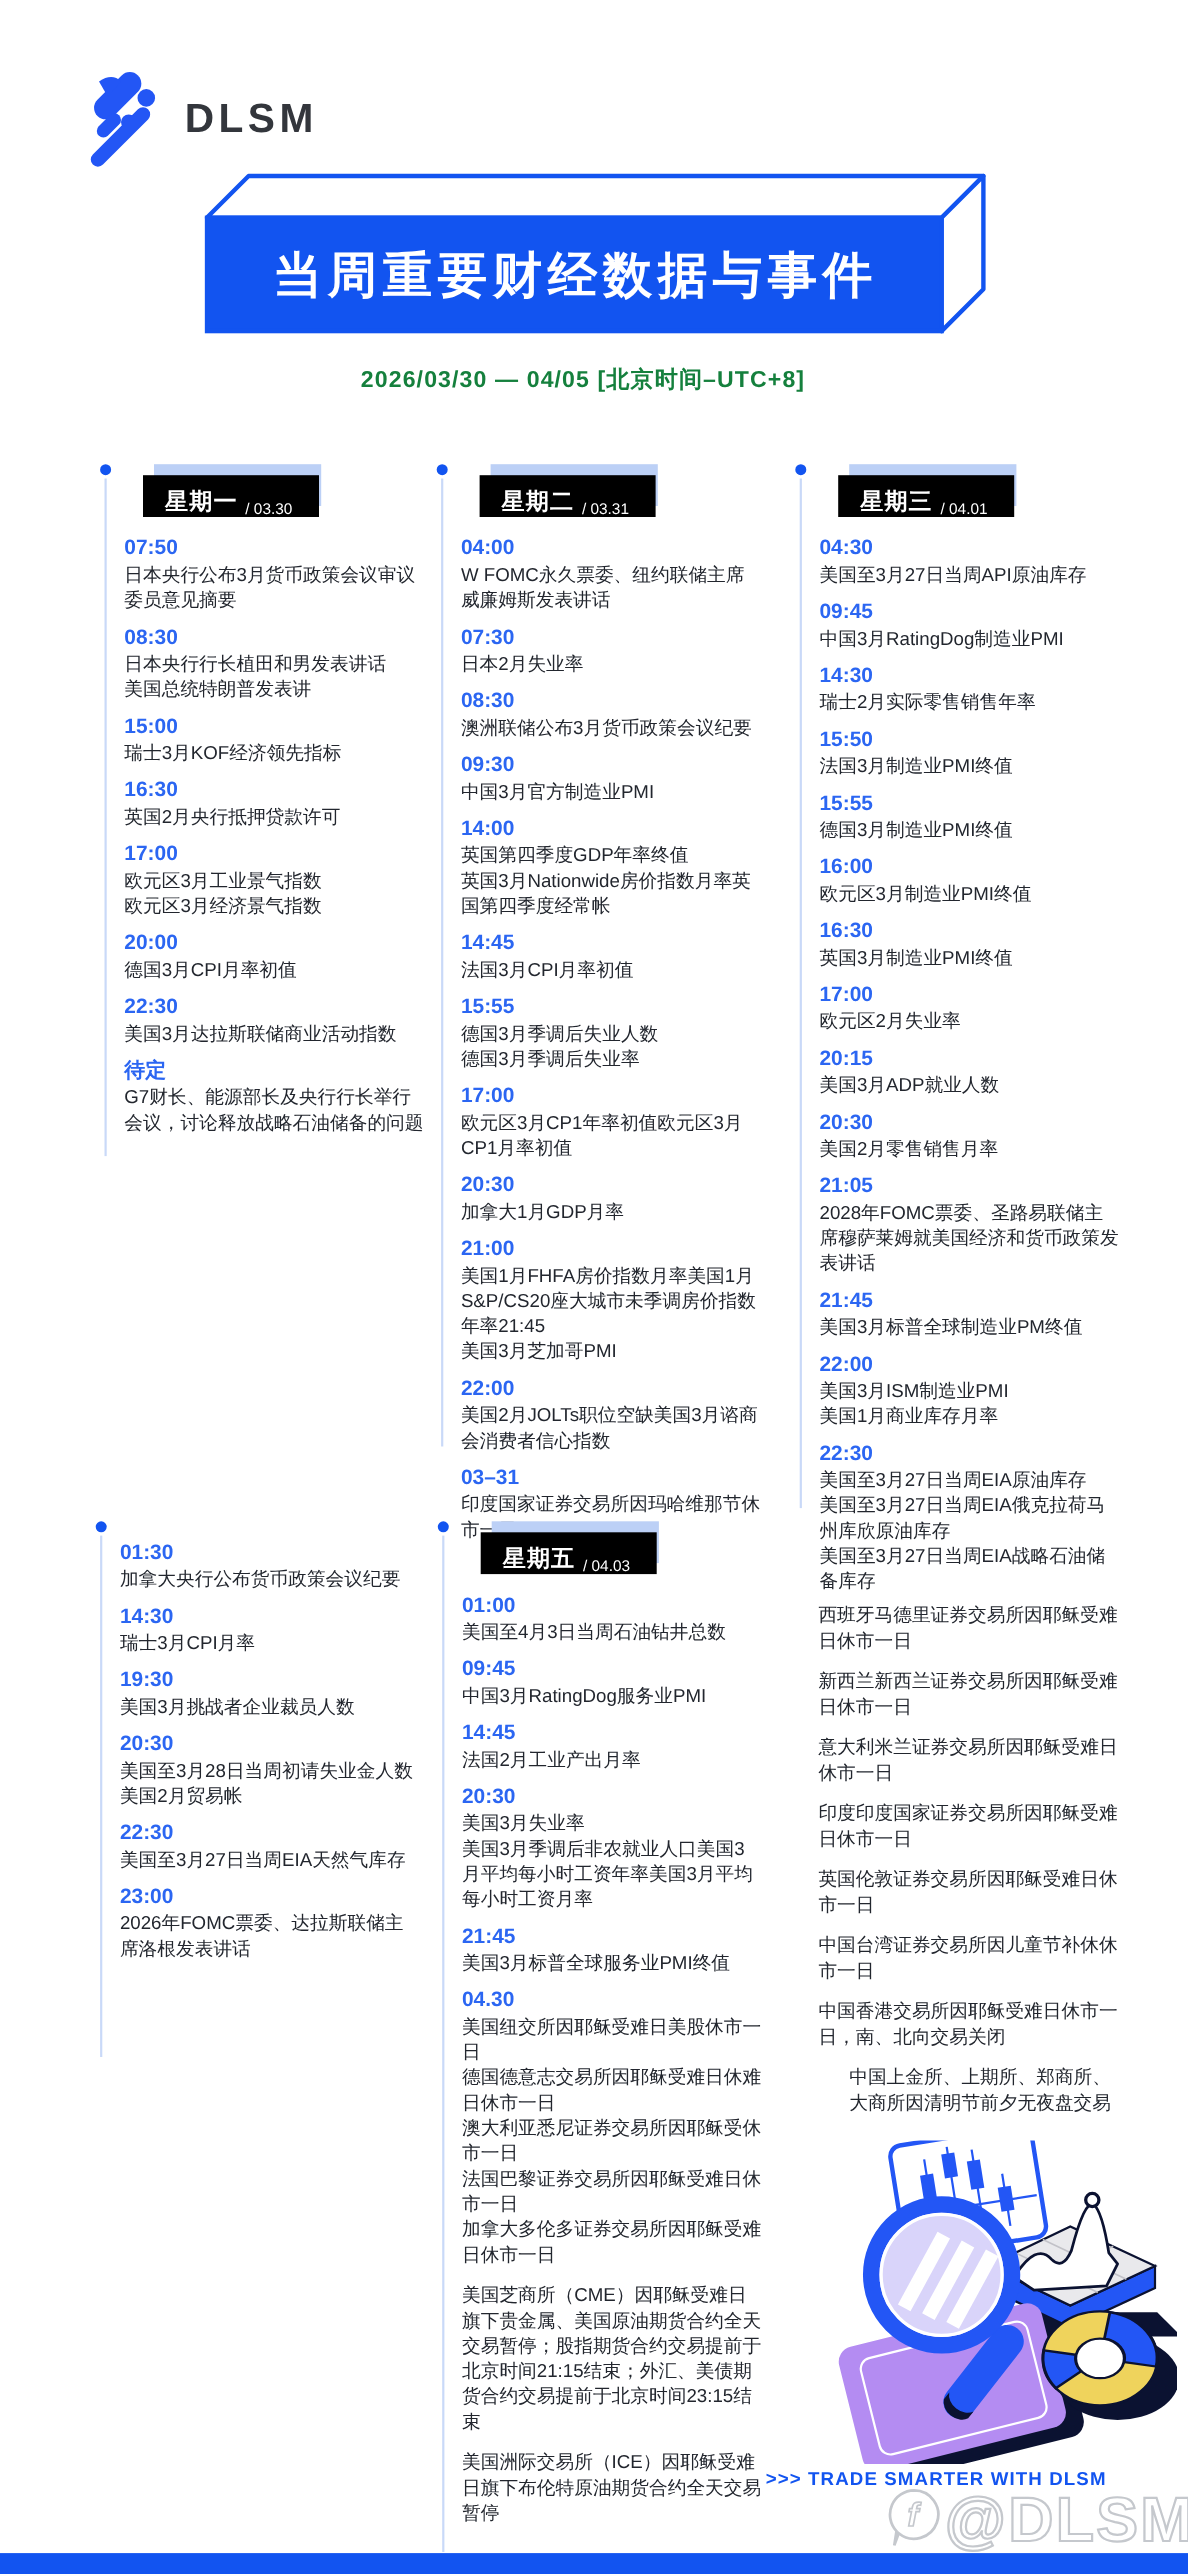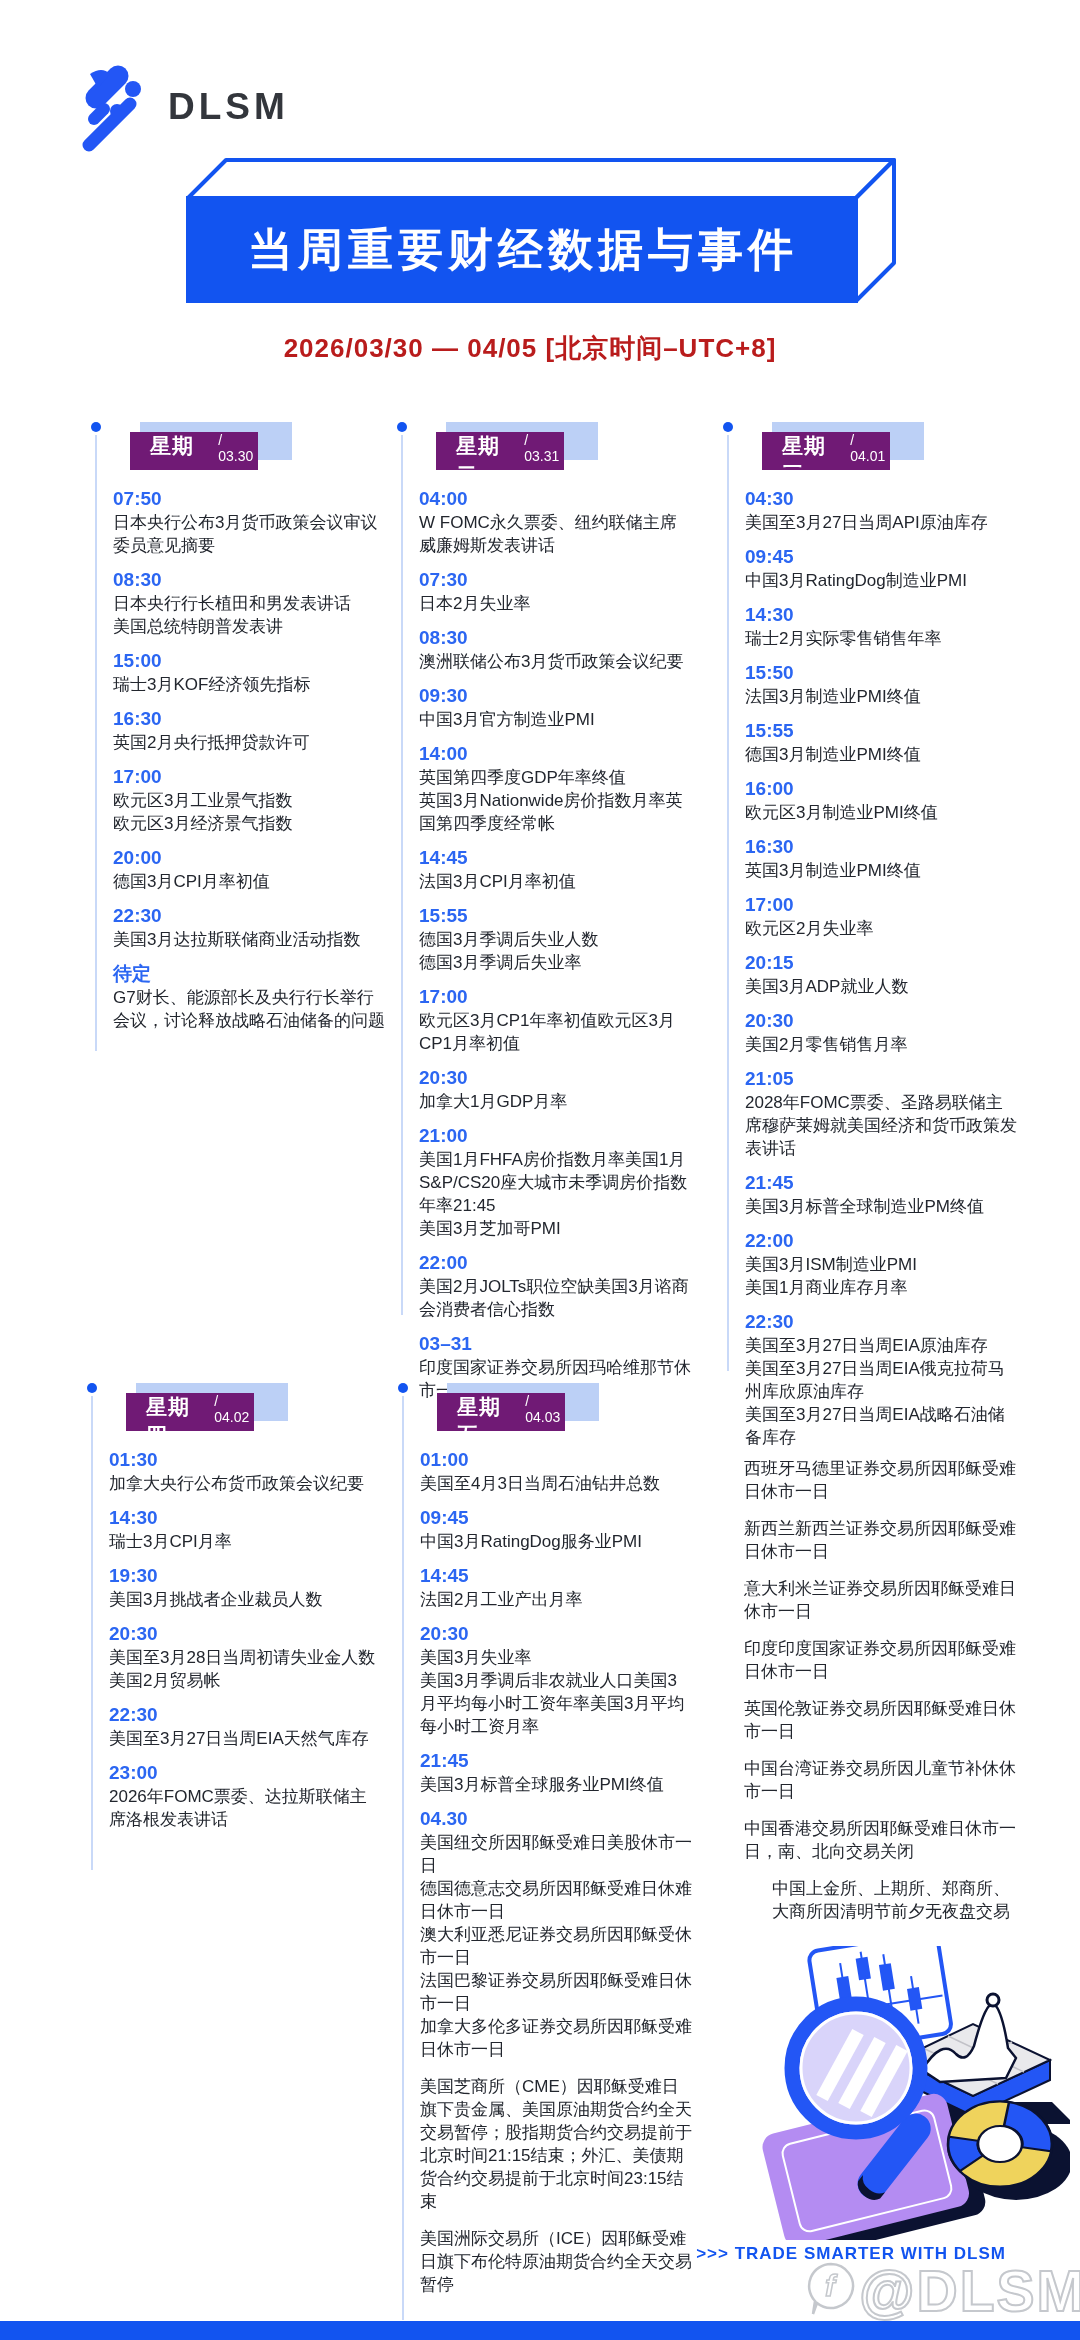--- a/index.html
+++ b/index.html
@@ -14,31 +14,31 @@
   
   .banner{position:absolute;left:186px;top:156px;width:712px;height:147px;}
   .banner svg{position:absolute;left:0;top:0;}
   .banner-title{
     position:absolute;left:0;top:42px;width:674px;height:103px;
     display:flex;align-items:center;justify-content:center;
     color:#ffffff;font-size:45px;font-weight:bold;letter-spacing:5px;
   }
   .date-range{
     position:absolute;left:0;top:331px;width:1060px;text-align:center;
-    color:#b91c1c;font-size:26px;font-weight:bold;letter-spacing:1px;
+    color:#15803d;font-size:21px;font-weight:bold;letter-spacing:1px;
   }
   
   .day-col{position:absolute;width:300px;}
   .col-dot{position:absolute;left:-1px;top:0;width:10px;height:10px;border-radius:50%;background:#1254F0;}
   .col-line{position:absolute;left:3px;top:13px;width:2px;background:#C9D9F8;}
   .day-header{position:relative;height:48px;margin-left:18px;}
   .hdr-shadow{position:absolute;left:30px;top:0;width:152px;height:38px;background:#BCD0F6;}
   .hdr-front{
-    position:absolute;left:20px;top:10px;width:128px;height:38px;background:#701a75;
-    color:#fff;display:flex;align-items:flex-start;padding-left:20px;box-sizing:border-box;
+    position:absolute;left:20px;top:10px;width:160px;height:38px;background:#000000;
+    color:#fff;display:flex;align-items:flex-end;padding-left:20px;box-sizing:border-box;
   }
   .day-name{font-size:21px;font-weight:bold;letter-spacing:1px;}
   .day-date{font-size:14px;margin-left:7px;}
   .events{margin-left:21px;margin-top:17px;width:272px;}
   .event{margin-bottom:11px;}
   .ev-time{font-size:19px;font-weight:bold;color:#2B66F2;line-height:24px;}
   .ev-line{font-size:17px;color:#22262E;line-height:23px;}
   .event.no-time{margin-top:14px;}
   
   .illus{position:absolute;left:748px;top:1946px;width:322px;height:294px;}
@@ -258,27 +258,20 @@
           <div class="ev-time">22:30</div>
           <div class="ev-line">美国至3月27日当周EIA原油库存</div>
           <div class="ev-line">美国至3月27日当周EIA俄克拉荷马州库欣原油库存</div>
           <div class="ev-line">美国至3月27日当周EIA战略石油储备库存</div>
         </div>
       </div>
     </div>
     <div class="day-col" style="left: 88px; top: 1383px;">
       <div class="col-dot"></div>
       <div class="col-line" style="height: 474px;"></div>
-      <div class="day-header">
-        <div class="hdr-shadow"></div>
-        <div class="hdr-front">
-          <span class="day-name">星期四</span>
-          <span class="day-date">/ 04.02</span>
-        </div>
-      </div>
       <div class="events">
         <div class="event">
           <div class="ev-time">01:30</div>
           <div class="ev-line">加拿大央行公布货币政策会议纪要</div>
         </div>
         <div class="event">
           <div class="ev-time">14:30</div>
           <div class="ev-line">瑞士3月CPI月率</div>
         </div>
         <div class="event">

